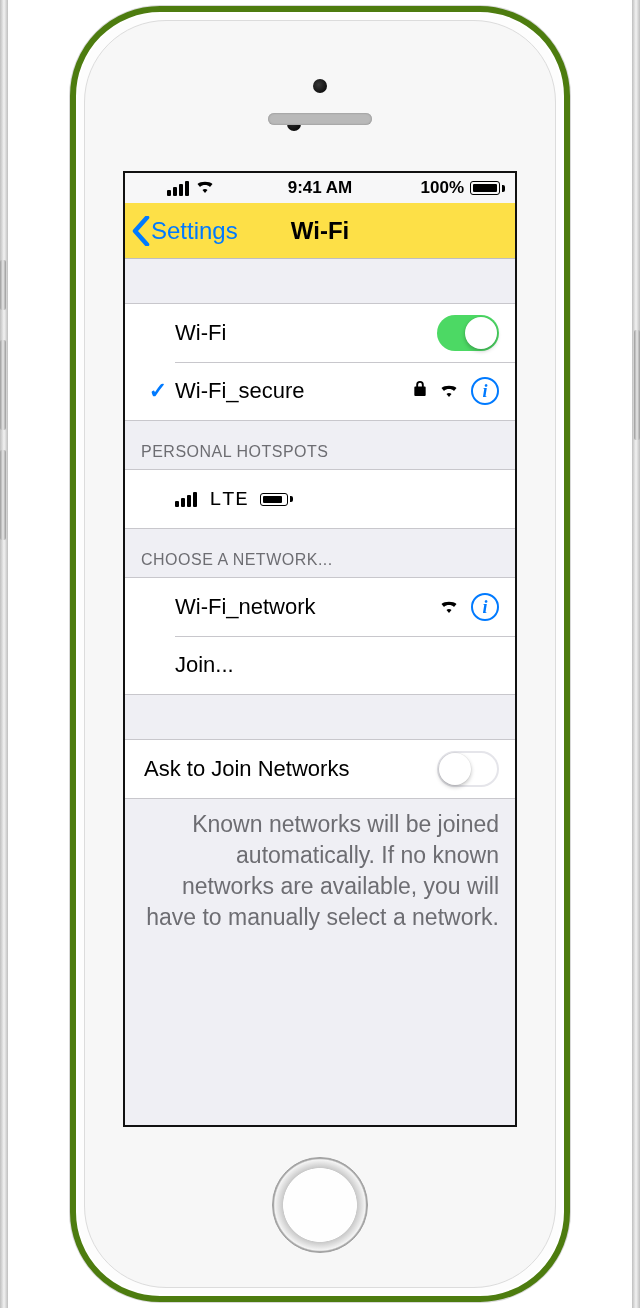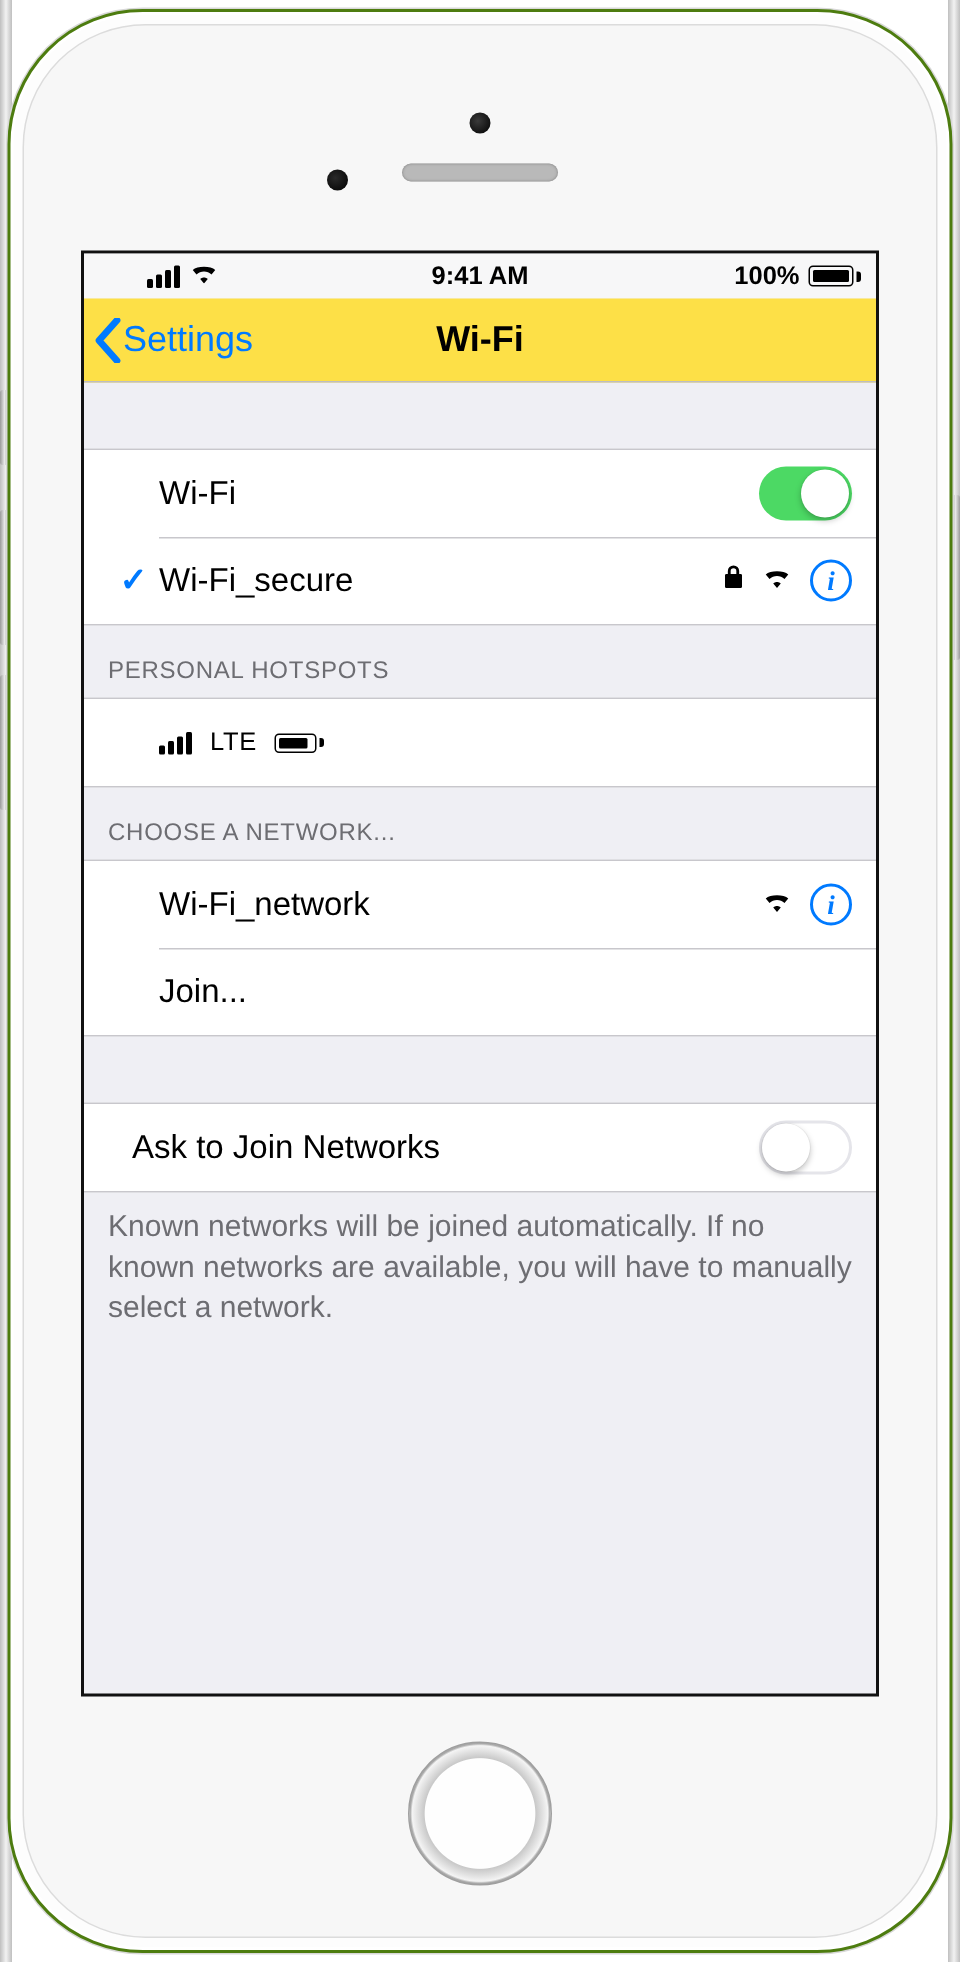--- a/index.html
+++ b/index.html
@@ -24,24 +24,24 @@
     border-radius: 2px;
   }
   .side-btn.sl1 { left: 0;  top: 260px; height: 50px; }
   .side-btn.sl2 { left: 0;  top: 340px; height: 90px; }
   .side-btn.sl3 { left: 0;  top: 450px; height: 90px; }
   .side-btn.sr1 { right: 0; top: 330px; height: 110px; }
 
   .device {
     position: relative;
     margin-top: 6px;
-    width: 630px; height: 1296px;
+    width: 500px; height: 1296px;
     border-radius: 90px;
     background: #fdfdfd;
-    border: 2px solid #4d7c0f;
+    border: 6px solid #4d7c0f;
     box-shadow: inset 0 0 0 2px #ffffff, 0 0 0 1px #d8d8d8;
   }
   .device-inner {
     position: absolute; inset: 8px;
     border-radius: 82px;
     background: #f7f7f7;
     border: 1px solid #dcdcdc;
   }
   .camera {
     position: absolute; top: 58px; left: 50%; transform: translateX(-50%);
@@ -131,21 +131,21 @@
   .row .lead { width:34px; display:flex; justify-content:center; }
   .row .label { flex:1; }
   .row .tail { display:flex; align-items:center; gap:12px; }
 
   .section-header {
     padding: 22px 24px 8px 16px;
     font-size: 16px; letter-spacing: 0.5px; color:#6d6d72; text-transform: uppercase;
   }
   .section-footer {
     padding: 10px 16px 0 16px;
-    font-size: 20px; color:#6d6d72; line-height:1.35;
+    font-size: 23px; color:#6d6d72; line-height:1.35;text-align:right;
   }
 
   
   .switch {
     width:62px; height:36px; border-radius:18px; position:relative;
   }
   .switch.on  { background:#4cd964; }
   .switch.off { background:#fff; border:2px solid #e5e5ea; }
   .switch .knob {
     position:absolute; top:2px; width:32px; height:32px; border-radius:50%;
@@ -158,21 +158,21 @@
   .check-icon { color:#007aff; font-size:22px; font-weight:700; }
   .lock-icon  { font-size:17px; color:#000; }
   .wifi-icon  { font-size:20px; color:#000; line-height:1; position:relative; top:-1px; }
   .info-btn   {
     width:28px; height:28px; border:2px solid #007aff; border-radius:50%;
     color:#007aff; display:flex; align-items:center; justify-content:center;
     font-family: Georgia, 'Times New Roman', serif; font-style:italic; font-weight:600; font-size:18px;
   }
 
   .hotspot-tail { display:flex; align-items:center; gap:6px; }
-  .hotspot-tail .lte { font-size:17px; font-weight:500; letter-spacing:0.5px; }
+  .hotspot-tail .lte { font-size:21px; font-weight:500; letter-spacing:0.5px;font-family:Liberation Mono, monospace; }
   .hotspot-tail .hbatt .body{ width:28px; height:13px; border:1.5px solid #000; border-radius:3px; position:relative;}
   .hotspot-tail .hbatt .body::after{content:"";position:absolute;inset:2px;right:5px;background:#000;border-radius:1px;}
   .hotspot-tail .hbatt .cap{ width:3px; height:6px; background:#000; border-radius:0 2px 2px 0; }
 
 </style>
 </head>
 <body>
 
 <div class="stage">
   <div class="chrome-rail left"></div>
@@ -294,21 +294,21 @@
           <div class="row">
             <span class="lead"></span>
             <span class="label">Join...</span>
           </div>
         </div>
 
         <div class="spacer"></div>
 
         <div class="group">
           <div class="row plain">
-            <span class="label" style="margin-left:16px">Ask to Join Networks</span>
+            <span class="label" style="margin-left:3px">Ask to Join Networks</span>
             <span class="tail">
               <span class="switch off">
                   <span class="knob"></span>
                 </span>
             </span>
           </div>
         </div>
         <div class="section-footer">Known networks will be joined automatically. If no known networks are available, you will have to manually select a network.</div>
 
       </div>

